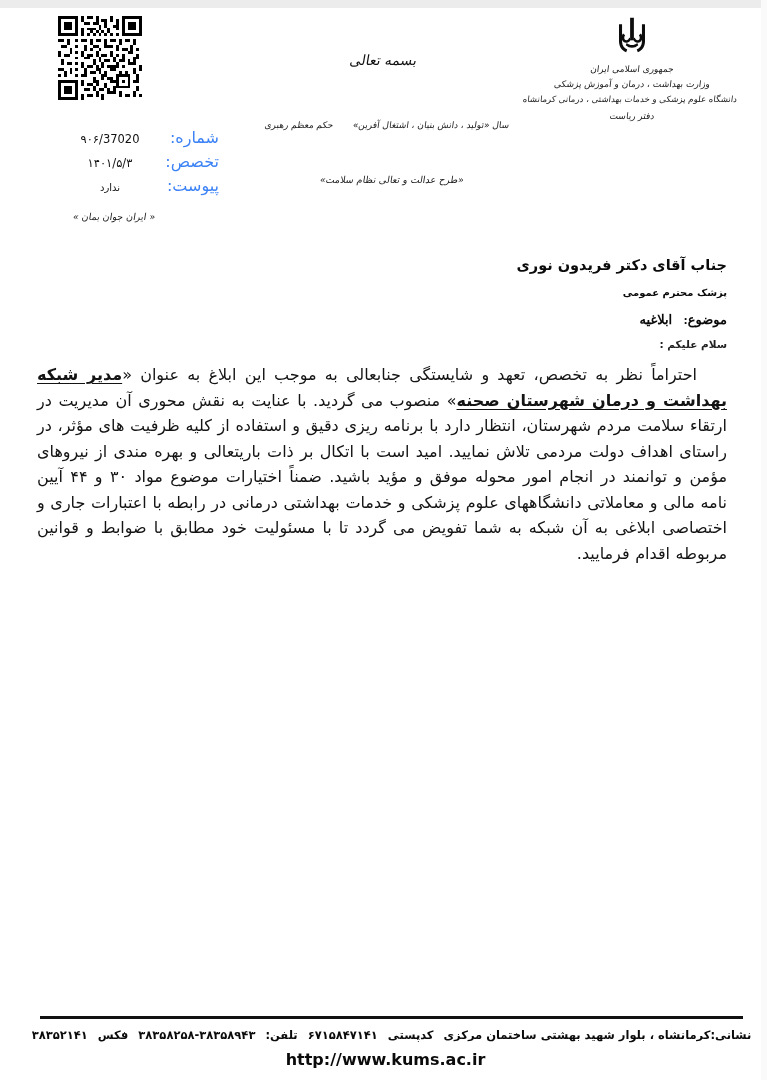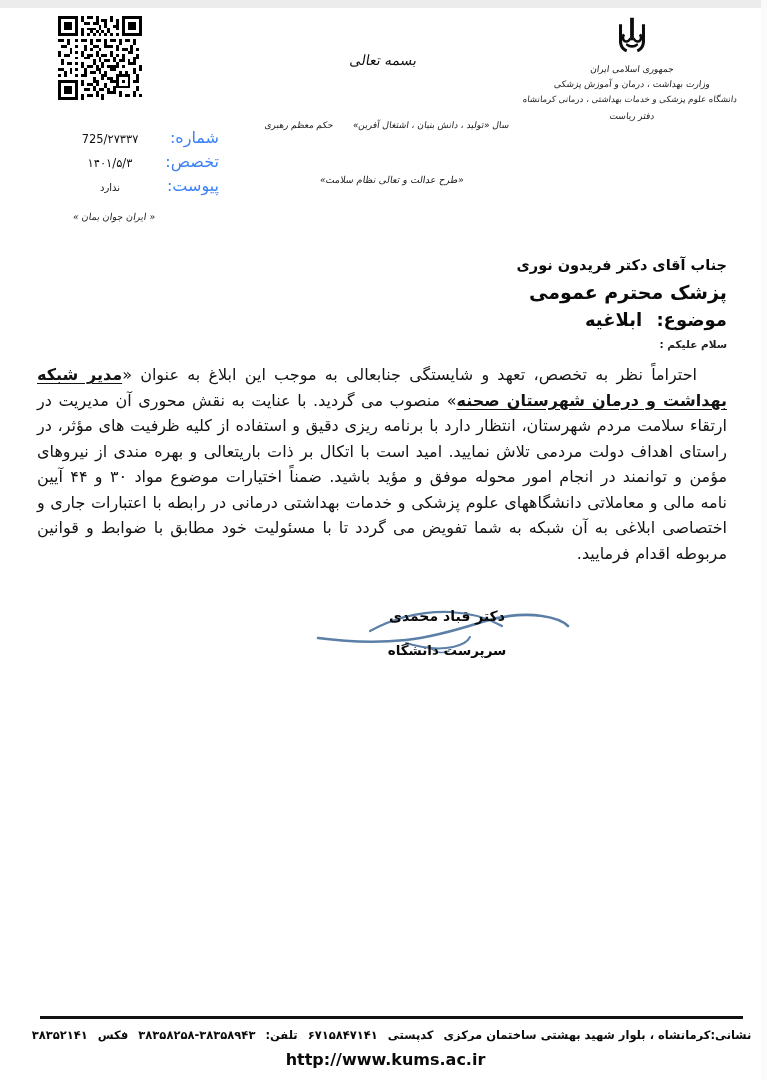--- a/index.html
+++ b/index.html
@@ -174,22 +174,22 @@
     width: 690px;
     text-align: right;
   }
   .recipient .r-line {
     font-size: 14.5px;
     font-weight: bold;
     line-height: 27px;
     color: #0a0a0a;
     letter-spacing: 0.1px;
   }
-  .recipient .r-line.l2 { font-size: 19px; }
-  .recipient .r-line.subject { font-size: 18px; }
+  .recipient .r-line.l2 { font-size: 10px; }
+  .recipient .r-line.subject { font-size: 13px; font-family: Liberation Serif, serif; }
   .recipient .r-line.subject .sub-label { margin-left: 8px; }
 
   
   .salutation {
     position: absolute;
     top: 338px;
     right: 40px;
     width: 690px;
     text-align: right;
     font-size: 10.5px;
@@ -483,21 +483,21 @@
       <span>حکم معظم رهبری</span>
     </div>
 
     <div class="health-slogan">«طرح عدالت و تعالی نظام سلامت»</div>
 
     <div class="iran-slogan">« ایران جوان بمان »</div>
 
     <div class="meta">
       <div class="meta-row">
         <div class="meta-label">شماره:</div>
-        <div class="meta-value">725/۲۷۳۳۷</div>
+        <div class="meta-value">۹۰۶/37020</div>
       </div>
       <div class="meta-row">
         <div class="meta-label">تخصص:</div>
         <div class="meta-value">۱۴۰۱/۵/۳</div>
       </div>
       <div class="meta-row">
         <div class="meta-label">پیوست:</div>
         <div class="meta-value small">ندارد</div>
       </div>
     </div>
@@ -511,32 +511,20 @@
       <span>ابلاغیه</span>
     </div>
   </div>
 
   <div class="salutation">سلام علیکم :</div>
 
   <div class="body-text">
     <p><span class="indent"></span><span>احتراماً نظر به تخصص، تعهد و شایستگی جنابعالی به موجب این ابلاغ به عنوان «</span><span class="emph">مدیر شبکه بهداشت و درمان شهرستان صحنه</span><span>» منصوب می گردید. با عنایت به نقش محوری آن مدیریت در ارتقاء سلامت مردم شهرستان، انتظار دارد با برنامه ریزی دقیق و استفاده از کلیه ظرفیت های مؤثر، در راستای اهداف دولت مردمی تلاش نمایید. امید است با اتکال بر ذات باریتعالی و بهره مندی از نیروهای مؤمن و توانمند در انجام امور محوله موفق و مؤید باشید. ضمناً اختیارات موضوع مواد ۳۰ و ۴۴ آیین نامه مالی و معاملاتی دانشگاههای علوم پزشکی و خدمات بهداشتی درمانی در رابطه با اعتبارات جاری و اختصاصی ابلاغی به آن شبکه به شما تفویض می گردد تا با مسئولیت خود مطابق با ضوابط و قوانین مربوطه اقدام فرمایید.</span></p>
   </div>
 
-  <div class="signature">
-    <svg class="sig-ink" viewBox="0 0 270 56">
-      <g fill="none" stroke="#5b7fa6" stroke-linecap="round" stroke-linejoin="round">
-        <path d="M8 36 C38 40, 66 41, 96 38 C124 35, 150 27, 172 20 C192 14, 212 11, 232 14 C246 16, 254 20, 258 24" stroke-width="2.6"></path>
-        <path d="M60 29 C84 16, 112 9, 140 10 C162 11, 180 17, 192 24" stroke-width="2.2"></path>
-        <path d="M96 41 C112 46, 128 48, 143 45 C152 43, 158 39, 160 35" stroke-width="2"></path>
-        <path d="M118 44 C124 50, 132 52, 139 49" stroke-width="1.6"></path>
-      </g>
-    </svg>
-    <div class="sig-name">دکتر قباد محمدی</div>
-    <div class="sig-title">سرپرست دانشگاه</div>
-  </div>
 
   <div class="footer">
     <div class="footer-rule"></div>
     <div class="footer-line">
       <span>نشانی:</span><span>کرمانشاه ، بلوار شهید بهشتی  ساختمان مرکزی</span><span class="gap"></span><span>کدپستی</span><span class="gap"></span><span>۶۷۱۵۸۴۷۱۴۱</span><span class="gap"></span><span>تلفن:</span><span class="gap"></span><span>۳۸۳۵۸۹۴۳-۳۸۳۵۸۲۵۸</span><span class="gap"></span><span>فکس</span><span class="gap"></span><span>۳۸۳۵۲۱۴۱</span>
     </div>
     <div class="footer-url">http://www.kums.ac.ir</div>
   </div>
 
 </div>

